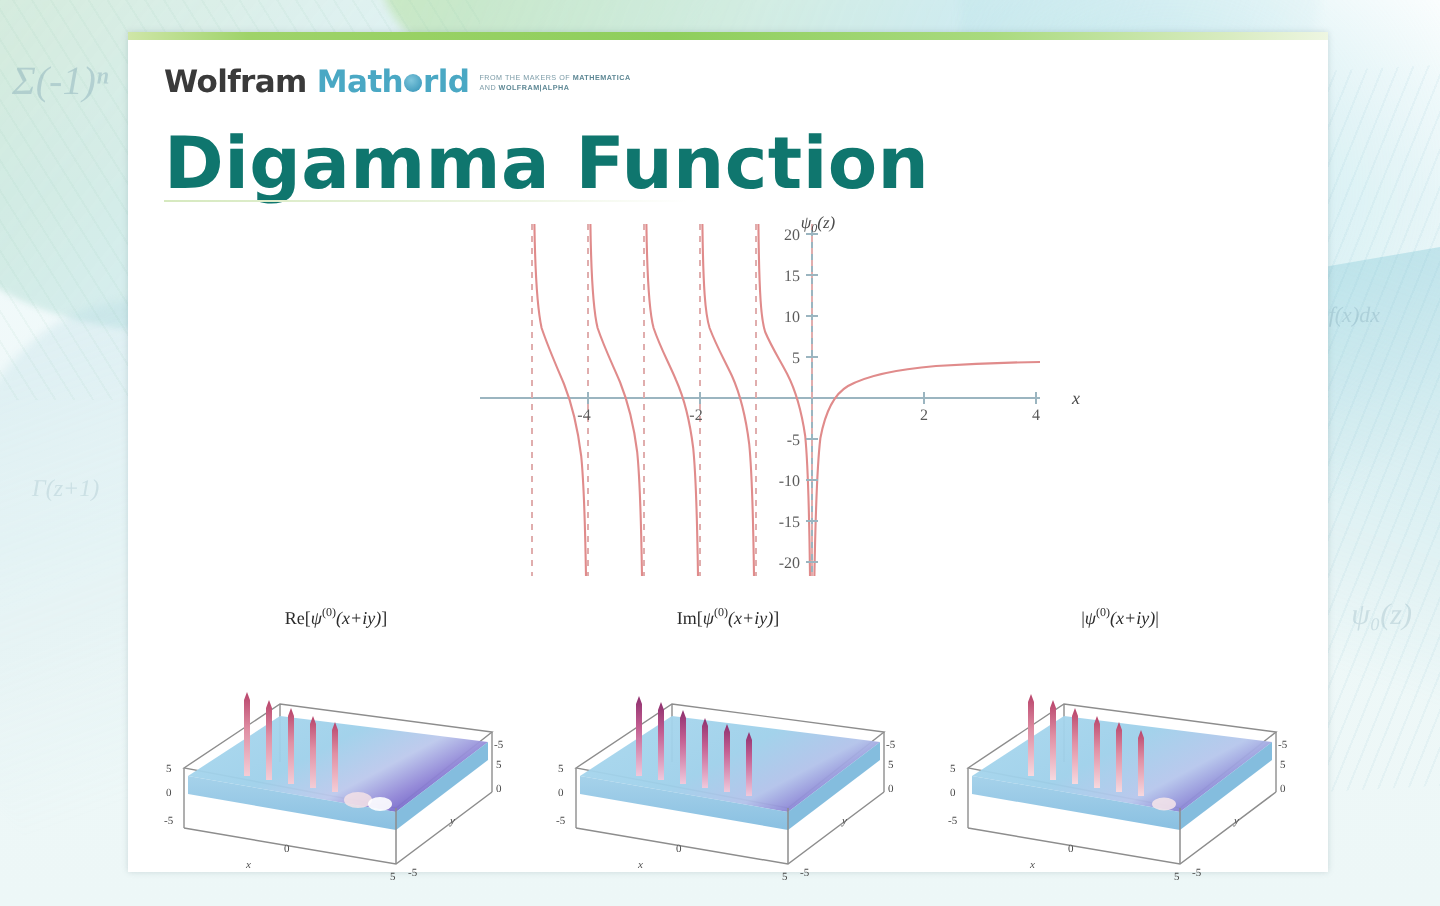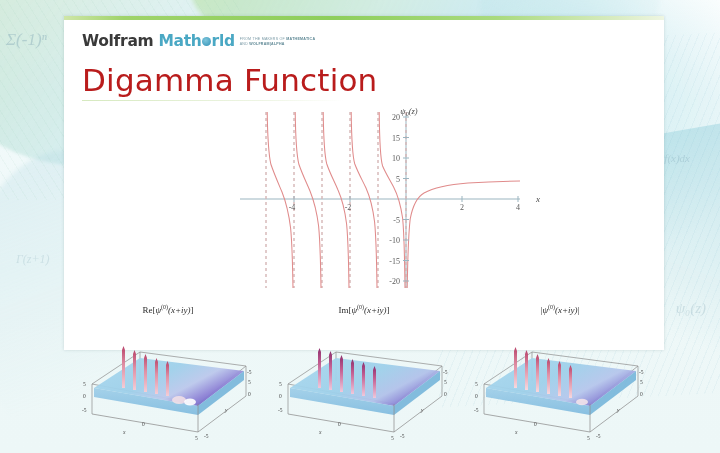--- a/index.html
+++ b/index.html
@@ -29,48 +29,48 @@
       background:linear-gradient(160deg,rgba(175,215,225,.30),rgba(255,255,255,0) 75%);
       border-radius:45% 20% 30% 50%;filter:blur(2px);}
   .bg-stripes{position:absolute;right:-10px;top:40px;width:300px;height:360px;opacity:.30;
       background:repeating-linear-gradient(115deg,rgba(120,180,200,.28) 0 1px,rgba(255,255,255,0) 1px 7px);
       transform:rotate(-3deg);}
   .bg-stripes2{position:absolute;left:-20px;top:-20px;width:260px;height:220px;opacity:.26;
       background:repeating-linear-gradient(58deg,rgba(140,195,170,.30) 0 1px,rgba(255,255,255,0) 1px 8px);}
 
   .bg-math{position:absolute;color:rgba(120,160,175,.38);font-family:"Liberation Serif",serif;
       user-select:none;white-space:nowrap;}
-  .bg-math.m1{left:6px;top:30px;font-size:17px;font-style:italic;}
+  .bg-math.m1{left:6px;top:30px;font-size:20px;font-style:italic;}
   .bg-math.m2{right:30px;top:152px;font-size:11px;font-style:italic;color:rgba(120,160,175,.30);}
   .bg-math.m3{right:14px;top:300px;font-size:15px;font-style:italic;color:rgba(120,160,175,.26);}
-  .bg-math.m4{left:16px;top:252px;font-size:12px;font-style:italic;color:rgba(120,160,175,.22);}
+  .bg-math.m4{left:16px;top:237px;font-size:12px;font-style:italic;color:rgba(120,160,175,.22);}
   .bg-math.m5{right:56px;top:196px;font-size:10px;font-style:italic;color:rgba(120,160,175,.24);}
 
   
-  .card{position:absolute;left:64px;top:16px;width:600px;height:334px;background:#fff;
+  .card{position:absolute;left:64px;top:16px;width:600px;height:420px;background:#fff;
       box-shadow:0 0 3px rgba(80,110,120,.22);}
   .card-topbar{position:absolute;left:0;top:0;width:100%;height:4px;
       background:linear-gradient(90deg,#cfe6a8 0%,#9fd36a 10%,#8ece5c 45%,#a9da7e 72%,#d9ecc2 92%,#eef6e2 100%);}
 
   
   .header{position:absolute;left:18px;top:16px;right:18px;height:22px;}
   .logo{display:flex;align-items:flex-end;gap:5px;}
   .logo-wolfram{font-size:15.5px;font-weight:bold;color:#3a3a3a;letter-spacing:-.3px;
       font-family:"DejaVu Sans",sans-serif;}
   .logo-math{font-size:15.5px;font-weight:bold;color:#4aa8c4;letter-spacing:-.3px;
       font-family:"DejaVu Sans",sans-serif;display:inline-flex;align-items:baseline;}
   .logo-spike{display:inline-block;width:9px;height:9px;border-radius:50%;
       background:radial-gradient(circle at 40% 35%,#7fc6dc,#2f90b5);margin:0 .5px;
       position:relative;top:-.5px;}
   .logo-tag{font-size:3.6px;line-height:5px;color:#7a9aa6;letter-spacing:.25px;
       padding-bottom:3px;font-family:"Liberation Sans",sans-serif;max-width:110px;}
   .logo-tag b{color:#5d8794;}
 
-  .title{position:absolute;left:18px;top:46px;font-size:31px;color:#b91c1c;
-      font-weight:400;letter-spacing:.2px;font-family:"DejaVu Sans",sans-serif;}
+  .title{position:absolute;left:18px;top:46px;font-size:36px;color:#0f766e;
+      font-weight:700;letter-spacing:.2px;font-family:"DejaVu Sans",sans-serif;}
   .title-rule{position:absolute;left:18px;top:84px;width:262px;height:1px;
       background:linear-gradient(90deg,#d6e9bf,#eef5e4 70%,rgba(255,255,255,0));}
 
   
   .plot2d{position:absolute;left:164px;top:88px;width:320px;height:190px;}
   .plot2d svg{display:block;}
 
   
   .row3d{position:absolute;left:14px;top:288px;width:572px;height:150px;
       display:flex;justify-content:space-between;}

